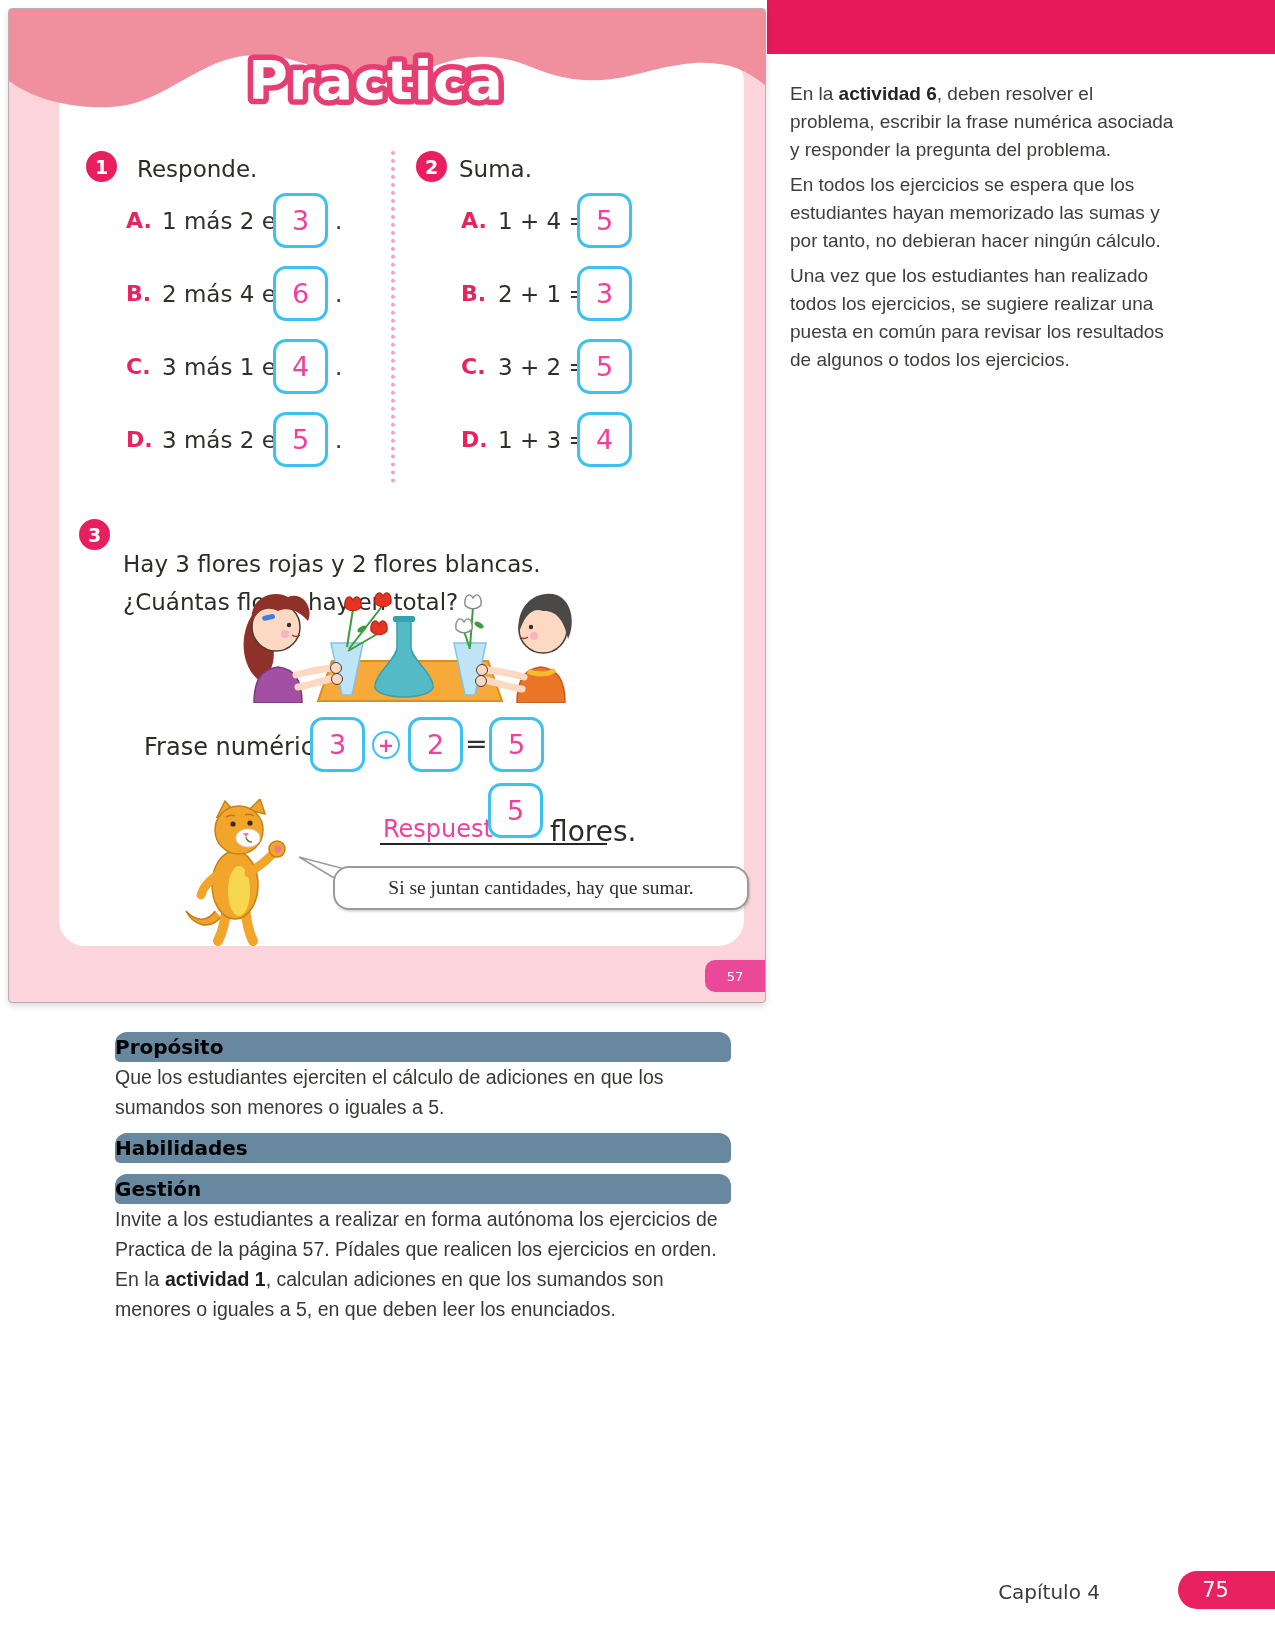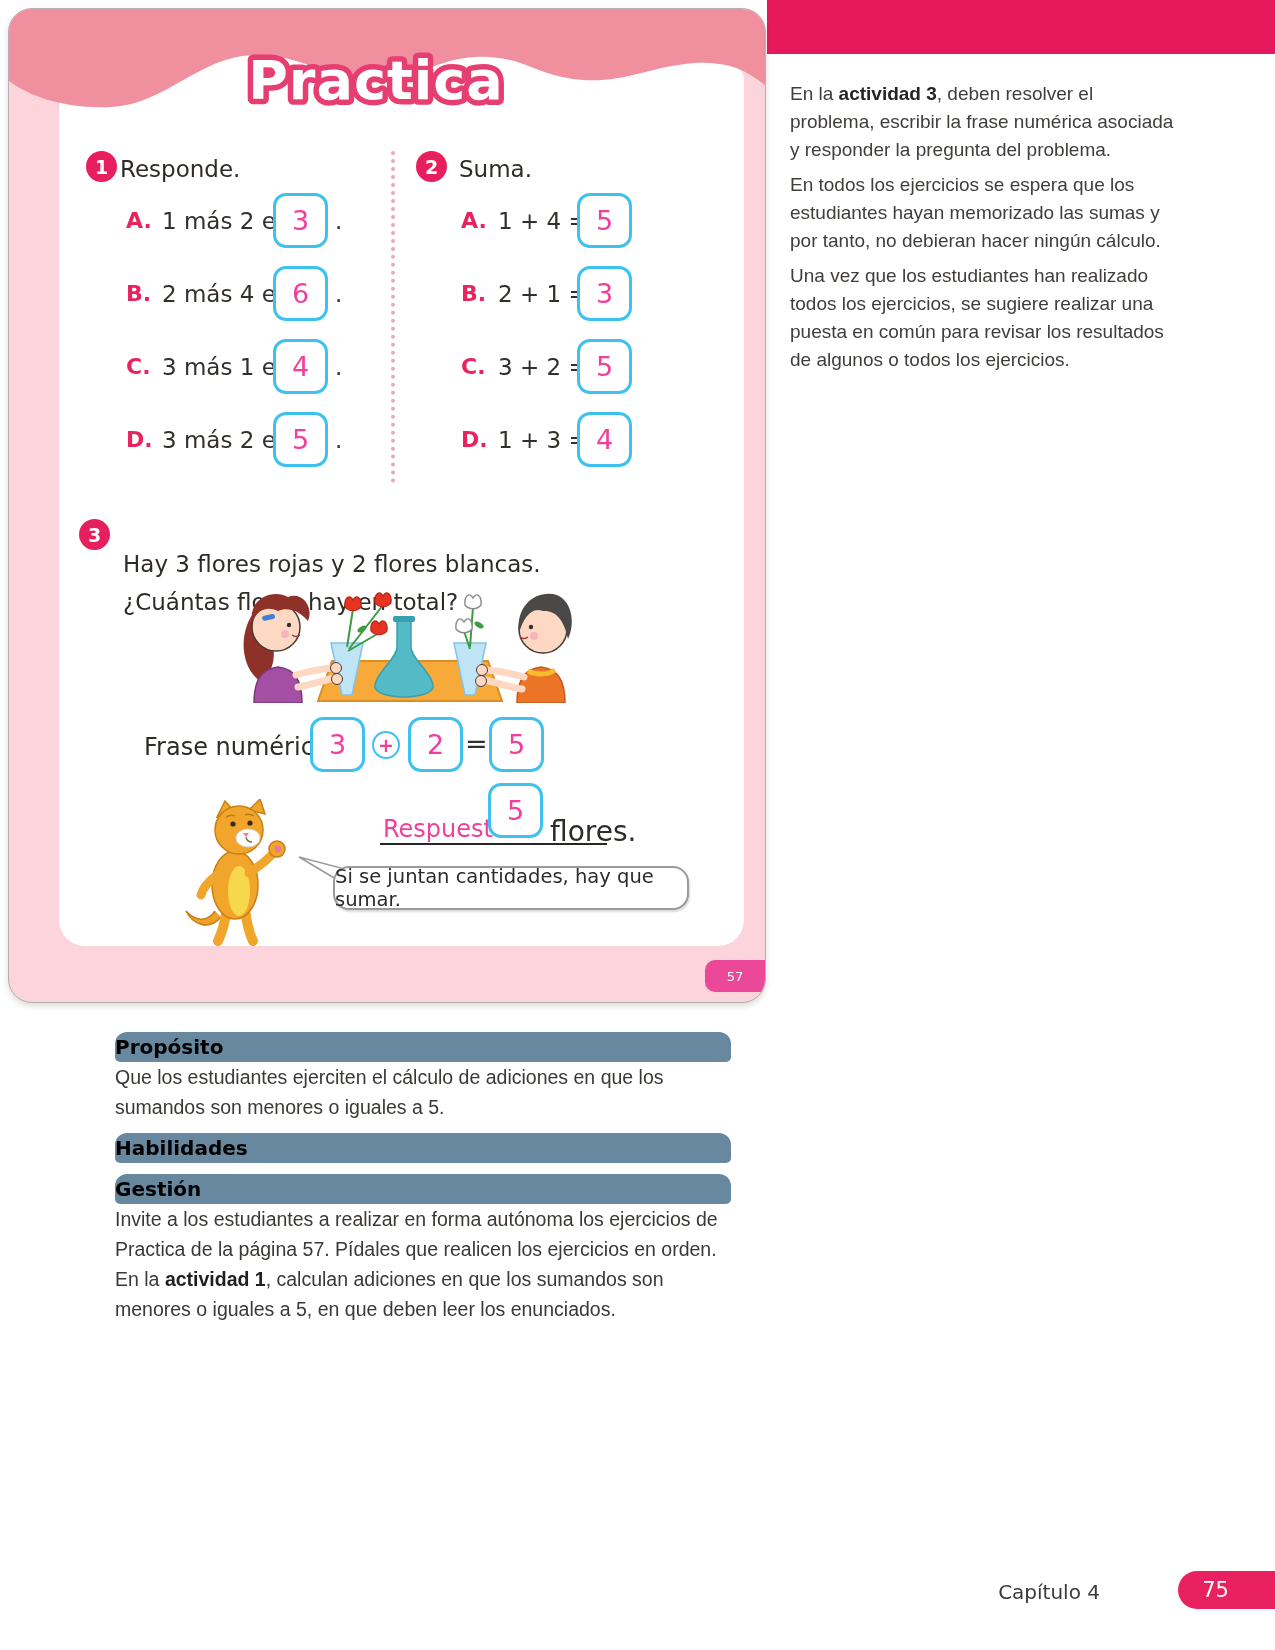--- a/index.html
+++ b/index.html
@@ -5,21 +5,21 @@
   * { margin:0; padding:0; box-sizing:border-box; }
   html,body { background:#ffffff; }
   .canvas { position:relative; width:1275px; height:1650px; background:#ffffff; overflow:hidden;
             font-family:"DejaVu Sans", sans-serif; }
 
   
   .redbar { position:absolute; left:767px; top:0; width:508px; height:54px; background:#e6195d; }
 
   
   .card { position:absolute; left:8px; top:8px; width:758px; height:995px; background:#fbd4dc;
-          border:1px solid #b6aeb0; border-radius:24px; overflow:hidden;
+          border:1px solid #b6aeb0; border-radius:4px; overflow:hidden;
           box-shadow:0 3px 6px rgba(0,0,0,.14); }
   .panel { position:absolute; left:50px; top:47px; width:685px; height:890px; background:#ffffff;
            border-radius:26px; }
   .wave { position:absolute; left:0; top:0; width:758px; height:115px; }
   .logo { position:absolute; left:200px; top:24px; width:334px; height:92px; }
 
   .exnum { position:absolute; width:31px; height:31px; border-radius:50%; background:#e81f5e;
            color:#fff; font-weight:bold; font-size:19px; display:flex; align-items:center; justify-content:center; }
   .instr { position:absolute; font-size:23px; color:#2f2c28; }
 
@@ -47,23 +47,23 @@
                  border:2.5px solid #3fc1f0; background:#fff; color:#f13f9b; font-weight:bold;
                  font-size:19px; display:flex; align-items:center; justify-content:center; }
   .fr-eq { position:absolute; left:456px; top:719px; font-size:27px; color:#332f2b; }
 
   .resp-box { position:absolute; left:479px; top:774px; }
   .resp-label { position:absolute; left:374px; top:806px; font-size:24px; color:#f13f9b; }
   .resp-suffix { position:absolute; left:541px; top:806px; font-size:28px; color:#2f2c28; }
   .resp-line { position:absolute; left:371px; top:834px; width:227px; border-bottom:2.5px solid #252525; }
 
   .cat { position:absolute; left:172px; top:790px; width:122px; height:148px; }
-  .bubble { position:absolute; left:324px; top:857px; width:356px; height:44px; background:#fff;
+  .bubble { position:absolute; left:324px; top:857px; width:416px; height:44px; background:#fff;
             border:2px solid #9a9a9a; border-radius:16px; display:flex; align-items:center;
-            justify-content:center; font-size:19.5px; color:#2b2b2b; box-shadow:1px 2px 2px rgba(0,0,0,.15); }
+            justify-content:center; font-size:19.5px; color:#2b2b2b; box-shadow:1px 2px 2px rgba(0,0,0,.15);font-family:Liberation Serif, serif; }
   .bubble-tail { position:absolute; left:288px; top:845px; width:45px; height:32px; }
 
   .badge57 { position:absolute; right:0; top:951px; width:60px; height:32px; background:#ec4899;
              border-radius:10px 0 0 10px; color:#fff; font-size:13px; display:flex;
              align-items:center; justify-content:center; }
 
   
   .sidebar { position:absolute; left:790px; top:80px; width:390px;
              font-family:"Liberation Sans", sans-serif; font-size:19px; line-height:28px; color:#403d3b; }
   .sidebar p { margin:0 0 7px 0; }
@@ -98,21 +98,21 @@
 
     <svg class="wave" viewBox="0 0 758 115" preserveAspectRatio="none">
       <path d="M0,0 H758 V78 C738,60 714,50 676,55 C634,60 610,76 564,70 C522,64 512,46 466,48 C430,50 408,68 370,73 C330,78 302,46 246,46 C192,46 156,96 102,98 C56,100 22,88 0,72 Z" fill="#f0909f"></path>
     </svg>
 
     <svg class="logo" viewBox="0 0 334 92">
       <text x="167" y="66" text-anchor="middle" font-family="DejaVu Sans, sans-serif" font-size="54" font-weight="bold" fill="#ffffff" stroke="#e73e72" stroke-width="11" stroke-linejoin="round" paint-order="stroke" letter-spacing="1">Practica</text>
     </svg>
 
     <div class="exnum" style="left:77px; top:142px;">1</div>
-    <div class="instr" style="left:111px; top:147px;text-align:center;">Responde.</div>
+    <div class="instr" style="left:128px; top:147px;text-align:center;">Responde.</div>
 
     <div class="row e1" style="top:184px;">
       <span class="lbl">A.</span>
       <span class="txt">1 más 2 es</span>
       <span class="abox">3</span>
       <span class="suf">.</span>
     </div>
     <div class="row e1" style="top:257px;">
       <span class="lbl">B.</span>
       <span class="txt">2 más 4 es</span>
@@ -261,21 +261,21 @@
 
     <svg class="bubble-tail" viewBox="0 0 45 32">
       <polygon points="44,28 2,3 44,14" fill="#ffffff" stroke="#9a9a9a" stroke-width="1.5"></polygon>
     </svg>
     <div class="bubble">Si se juntan cantidades, hay que sumar.</div>
 
     <div class="badge57">57</div>
   </div>
 
   <div class="sidebar">
-    <p><span>En la </span><b>actividad 3</b><span>, deben resolver el problema, escribir la frase numérica asociada y responder la pregunta del problema.</span></p>
+    <p><span>En la </span><b>actividad 6</b><span>, deben resolver el problema, escribir la frase numérica asociada y responder la pregunta del problema.</span></p>
     <p>En todos los ejercicios se espera que los estudiantes hayan memorizado las sumas y por tanto, no debieran hacer ningún cálculo.</p>
     <p>Una vez que los estudiantes han realizado todos los ejercicios, se sugiere realizar una puesta en común para revisar los resultados de algunos o todos los ejercicios.</p>
   </div>
 
   <div class="bottom">
     <div class="bar">Propósito</div>
     <p class="bpara">Que los estudiantes ejerciten el cálculo de adiciones en que los sumandos son menores o iguales a 5.</p>
 
     <div class="bar gap">Habilidades</div>
 

